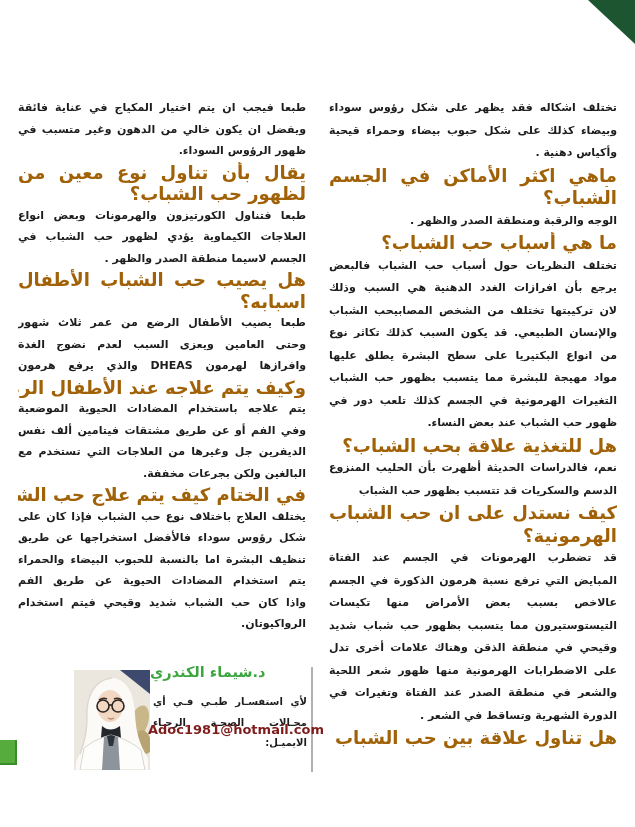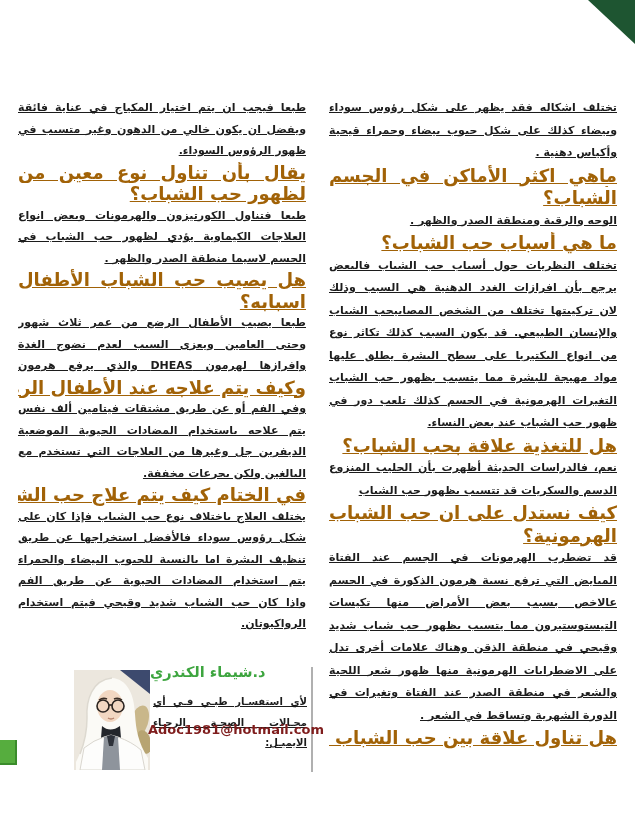--- a/index.html
+++ b/index.html
@@ -8,21 +8,21 @@
   
   .corner-tri{position:absolute;top:0;right:0;width:47px;height:44px;background:#1e5531;
               clip-path:polygon(0 0,100% 0,100% 100%);}
   .side-sq{position:absolute;left:0;top:740px;width:15px;height:23px;background:#56ad3e;
            border-right:2px solid #3a8c2b;border-bottom:2px solid #3a8c2b;}
   
   .col{position:absolute;top:97px;width:288px;}
   .col-r{left:329px;}
   .col-l{left:18px;}
   .ln{height:22.5px;line-height:22.5px;font-size:11px;font-weight:bold;color:#1c1c1c;
-      text-align:right;overflow:hidden;white-space:nowrap;text-decoration:underline;}
+      text-align:right;overflow:hidden;white-space:nowrap;}
   .col-l .ln{height:21.5px;line-height:21.5px;text-align:right;}
   .ln.stretch{text-align:justify;text-align-last:justify;white-space:normal;}
   .ln.h{color:#a16207;font-size:18px;}
   
   .dr-name{position:absolute;top:664px;left:150px;width:158px;text-align:left;
            font-size:14.5px;font-weight:bold;color:#3da53f;}
   .dr-photo{position:absolute;top:670px;left:74px;width:76px;height:100px;overflow:hidden;}
   .dr-rule{position:absolute;top:667px;left:311px;width:2px;height:105px;background:#b0b0b0;}
   .dr-contact{position:absolute;top:692px;left:153px;width:154px;}
   .dr-contact .ln{height:20.5px;line-height:20.5px;font-size:10px;}
@@ -76,22 +76,22 @@
       <div class="ln h end">لظهور حب الشباب؟</div>
       <div class="ln stretch">طبعا فتناول الكورتيزون والهرمونات وبعض انواع</div>
       <div class="ln stretch">العلاجات الكيماوية يؤدي لظهور حب الشباب في</div>
       <div class="ln end">الجسم لاسيما منطقة الصدر والظهر .</div>
       <div class="ln h stretch">هل يصيب حب الشباب الأطفال الرضع فما</div>
       <div class="ln h end">اسبابه؟</div>
       <div class="ln stretch">طبعا يصيب الأطفال الرضع من عمر ثلاث شهور</div>
       <div class="ln stretch">وحتى العامين ويعزى السبب لعدم نضوج الغدة الكظرية</div>
       <div class="ln stretch">وافرازها لهرمون DHEAS والذي يرفع هرمون</div>
       <div class="ln h end">وكيف يتم علاجه عند الأطفال الرضع؟</div>
+      <div class="ln stretch">يتم علاجه باستخدام المضادات الحيوية الموضعية</div>
       <div class="ln stretch">وفي الفم أو عن طريق مشتقات فيتامين ألف نفس</div>
-      <div class="ln stretch">يتم علاجه باستخدام المضادات الحيوية الموضعية</div>
       <div class="ln stretch">الديفرين جل وغيرها من العلاجات التي تستخدم مع</div>
       <div class="ln end">البالغين ولكن بجرعات مخففة.</div>
       <div class="ln h end">في الختام كيف يتم علاج حب الشباب؟</div>
       <div class="ln stretch">يختلف العلاج باختلاف نوع حب الشباب فإذا كان على</div>
       <div class="ln stretch">شكل رؤوس سوداء فالأفضل استخراجها عن طريق</div>
       <div class="ln stretch">تنظيف البشرة اما بالنسبة للحبوب البيضاء والحمراء</div>
       <div class="ln stretch">يتم استخدام المضادات الحيوية عن طريق الفم</div>
       <div class="ln stretch">واذا كان حب الشباب شديد وقيحي فيتم استخدام</div>
       <div class="ln end">الرواكيوتان.</div>
     </div>

